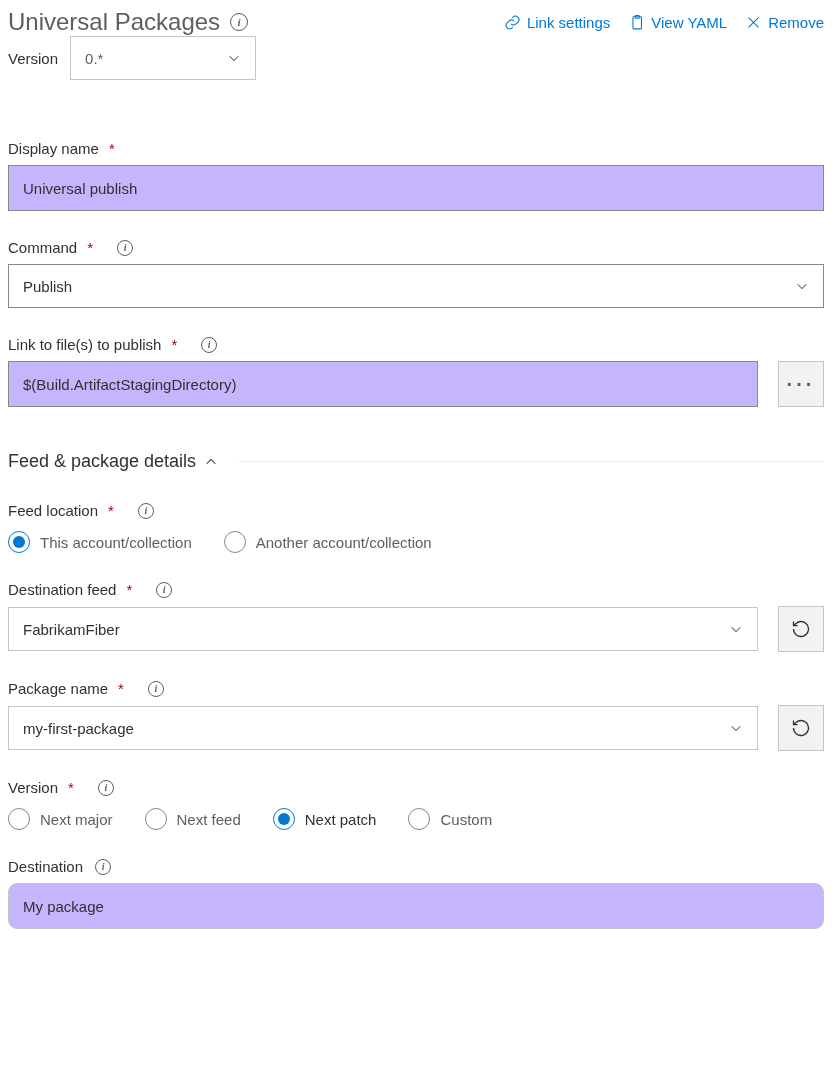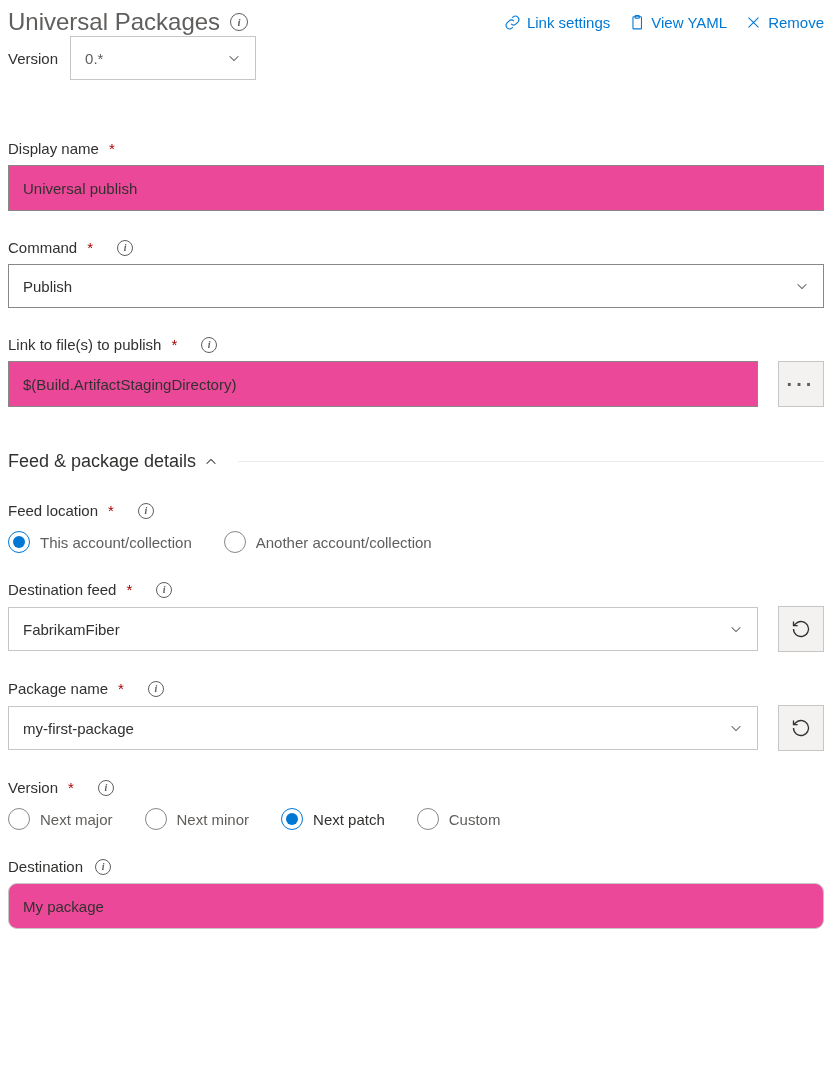--- a/index.html
+++ b/index.html
@@ -98,21 +98,21 @@
     font-family: Georgia, serif;
     color: #605e5c;
     line-height: 1;
     font-weight: 600;
     margin-left: 14px;
   }
   .text-input {
     width: 100%;
     height: 46px;
     border: 1px solid #8a8886;
-    background: #ec4899;
+    background: #c4b5fd;
     padding: 0 14px;
     font-size: 15px;
     font-family: inherit;
     color: #323130;
   }
   .select-input {
     width: 100%;
     height: 44px;
     border: 1px solid #8a8886;
     background: #fff;
@@ -343,21 +343,21 @@
     <span class="req">*</span>
     <span class="info-sm">i</span>
   </div>
   <div class="radio-group">
     <div class="radio-opt">
       <span class="radio-ring"></span>
       <span class="radio-label">Next major</span>
     </div>
     <div class="radio-opt">
       <span class="radio-ring"></span>
-      <span class="radio-label">Next minor</span>
+      <span class="radio-label">Next feed</span>
     </div>
     <div class="radio-opt">
       <span class="radio-ring checked">
           <span class="radio-dot"></span>
         </span>
       <span class="radio-label sel">Next patch</span>
     </div>
     <div class="radio-opt">
       <span class="radio-ring"></span>
       <span class="radio-label">Custom</span>

